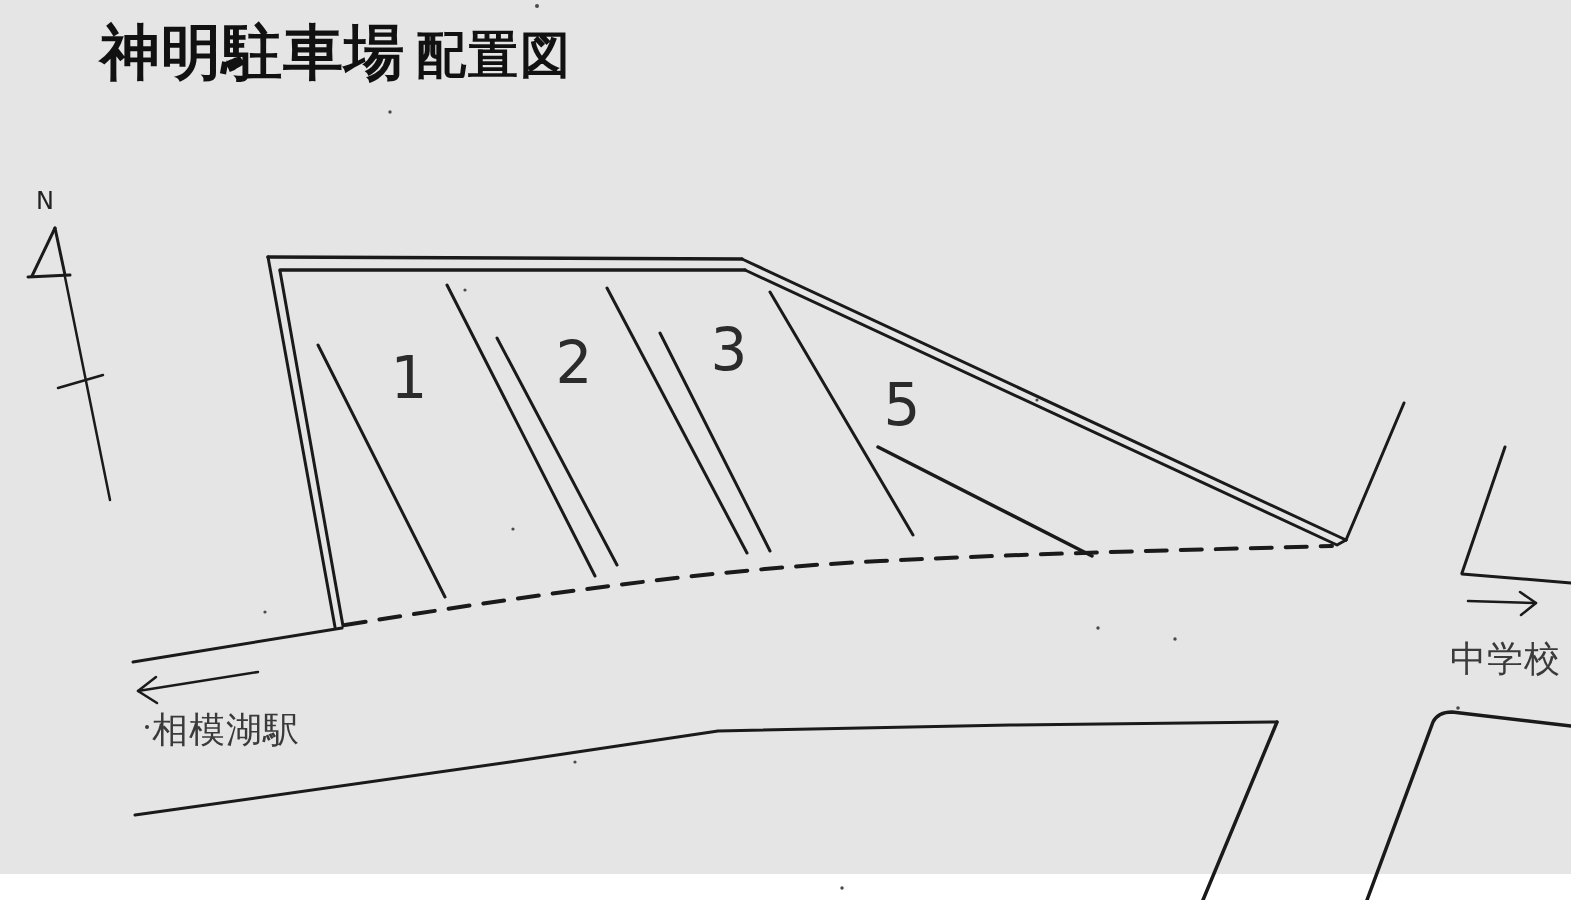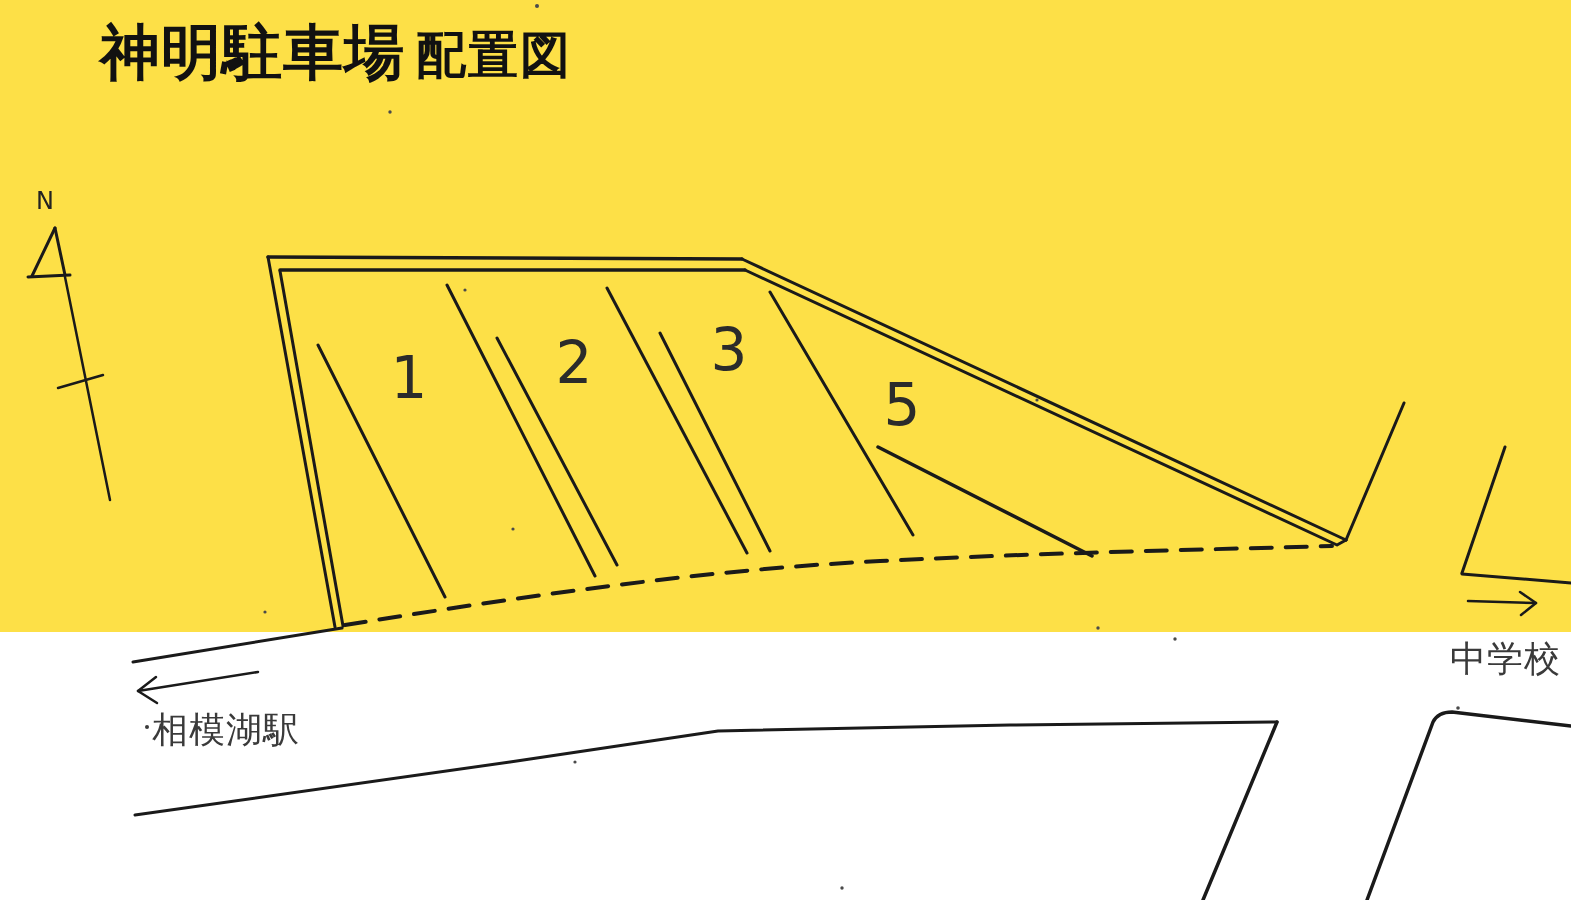--- a/index.html
+++ b/index.html
@@ -1,20 +1,20 @@
 <!DOCTYPE html>
 <html><head>
 <meta charset="utf-8">
 <style>
   html,body{
     margin:0;padding:0;background:#ffffff;
     width:1571px;height:900px;overflow:hidden;
     font-family:"DejaVu Sans","Liberation Sans",sans-serif;
   }
-  .canvas{position:relative;width:1571px;height:632px;background:#fde047;}
+  .canvas{position:relative;width:1571px;height:874px;background:#e5e5e5;}
   svg{position:absolute;left:0;top:0;}
   .ink{stroke:#1a1a1a;fill:none;stroke-linecap:round;stroke-linejoin:round;}
   .title-main{
     font-family:"DejaVu Serif","Liberation Serif",serif;
     font-size:60px;font-weight:600;fill:#111111;letter-spacing:1px;
   }
   .title-sub{
     font-family:"DejaVu Serif","Liberation Serif",serif;
     font-size:50px;font-weight:600;fill:#111111;letter-spacing:2px;
   }

